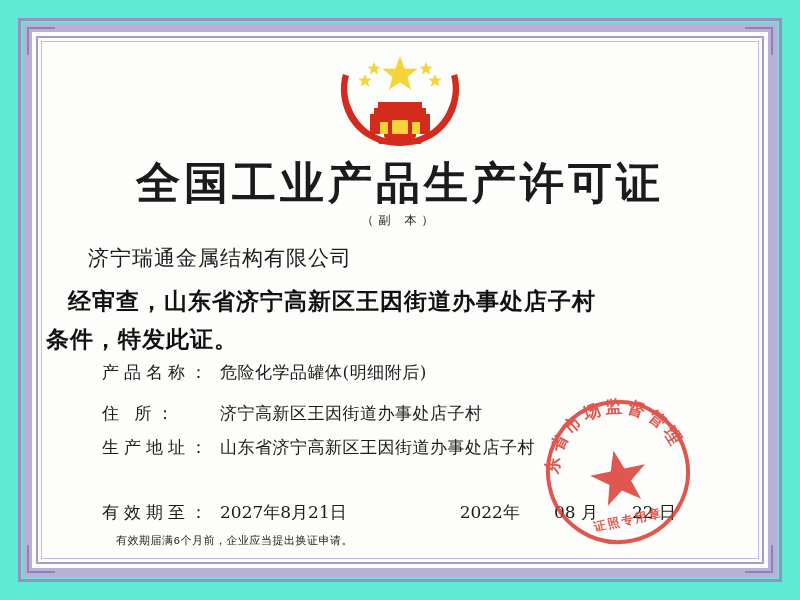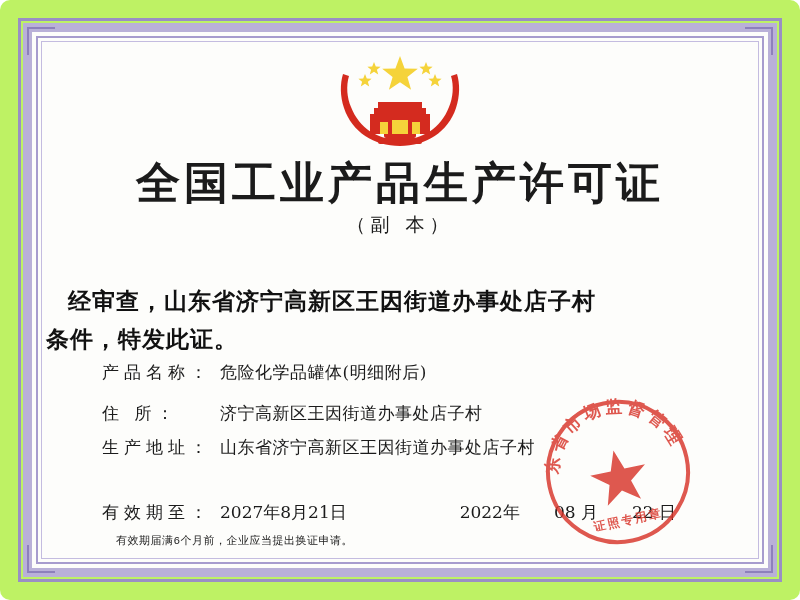--- a/index.html
+++ b/index.html
@@ -11,23 +11,22 @@
     height: 600px;
     background: #ffffff;
     font-family: "DejaVu Sans", sans-serif;
     overflow: hidden;
   }
 
   .certificate {
     position: relative;
     width: 800px;
     height: 600px;
-    background: #bef264;
-    box-sizing: border-box;
-    border-radius: 10px;
+    background: #5eead4;
+    box-sizing: border-box;
   }
 
   
   .border-outer {
     position: absolute;
     left: 18px;
     top: 18px;
     right: 18px;
     bottom: 18px;
     border: 3px solid #9a8fc4;
@@ -120,21 +119,21 @@
     color: #1b1b1b;
   }
 
   .subtitle {
     position: absolute;
     top: 166px;
     left: 0;
     right: 0;
     text-align: center;
     font-family: "DejaVu Serif", serif;
-    font-size: 19px;
+    font-size: 12px;
     letter-spacing: 5px;
     color: #1b1b1b;
   }
 
   .company {
     position: absolute;
     top: 198px;
     left: 42px;
     font-family: "DejaVu Serif", serif;
     font-size: 21px;
@@ -281,20 +280,21 @@
         <polygon fill="#f5d33a" points="92,12 93.8,16.6 98.6,16.8 94.9,19.8 96.2,24.5 92,21.7 87.8,24.5 89.1,19.8 85.4,16.8 90.2,16.6"></polygon>
         <polygon fill="#f5d33a" points="101,24 102.8,28.6 107.6,28.8 103.9,31.8 105.2,36.5 101,33.7 96.8,36.5 98.1,31.8 94.4,28.8 99.2,28.6"></polygon>
         <polygon fill="#f5d33a" points="40,12 41.8,16.6 46.6,16.8 42.9,19.8 44.2,24.5 40,21.7 35.8,24.5 37.1,19.8 33.4,16.8 38.2,16.6"></polygon>
         <polygon fill="#f5d33a" points="31,24 32.8,28.6 37.6,28.8 33.9,31.8 35.2,36.5 31,33.7 26.8,36.5 28.1,31.8 24.4,28.8 29.2,28.6"></polygon>
       </svg>
     </div>
 
     <div class="title">全国工业产品生产许可证</div>
     <div class="subtitle">（副  本）</div>
 
+    <div class="company">济宁瑞通金属结构有限公司</div>
 
     <div class="statement">
       <span>经审查，山东省济宁高新区王因街道办事处店子村</span>
       <span class="line2">条件，特发此证。</span>
     </div>
 
     <div class="fields">
       <div class="field-row">
         <div class="field-label">产品名称：</div>
         <div class="field-value">危险化学品罐体(明细附后)</div>

